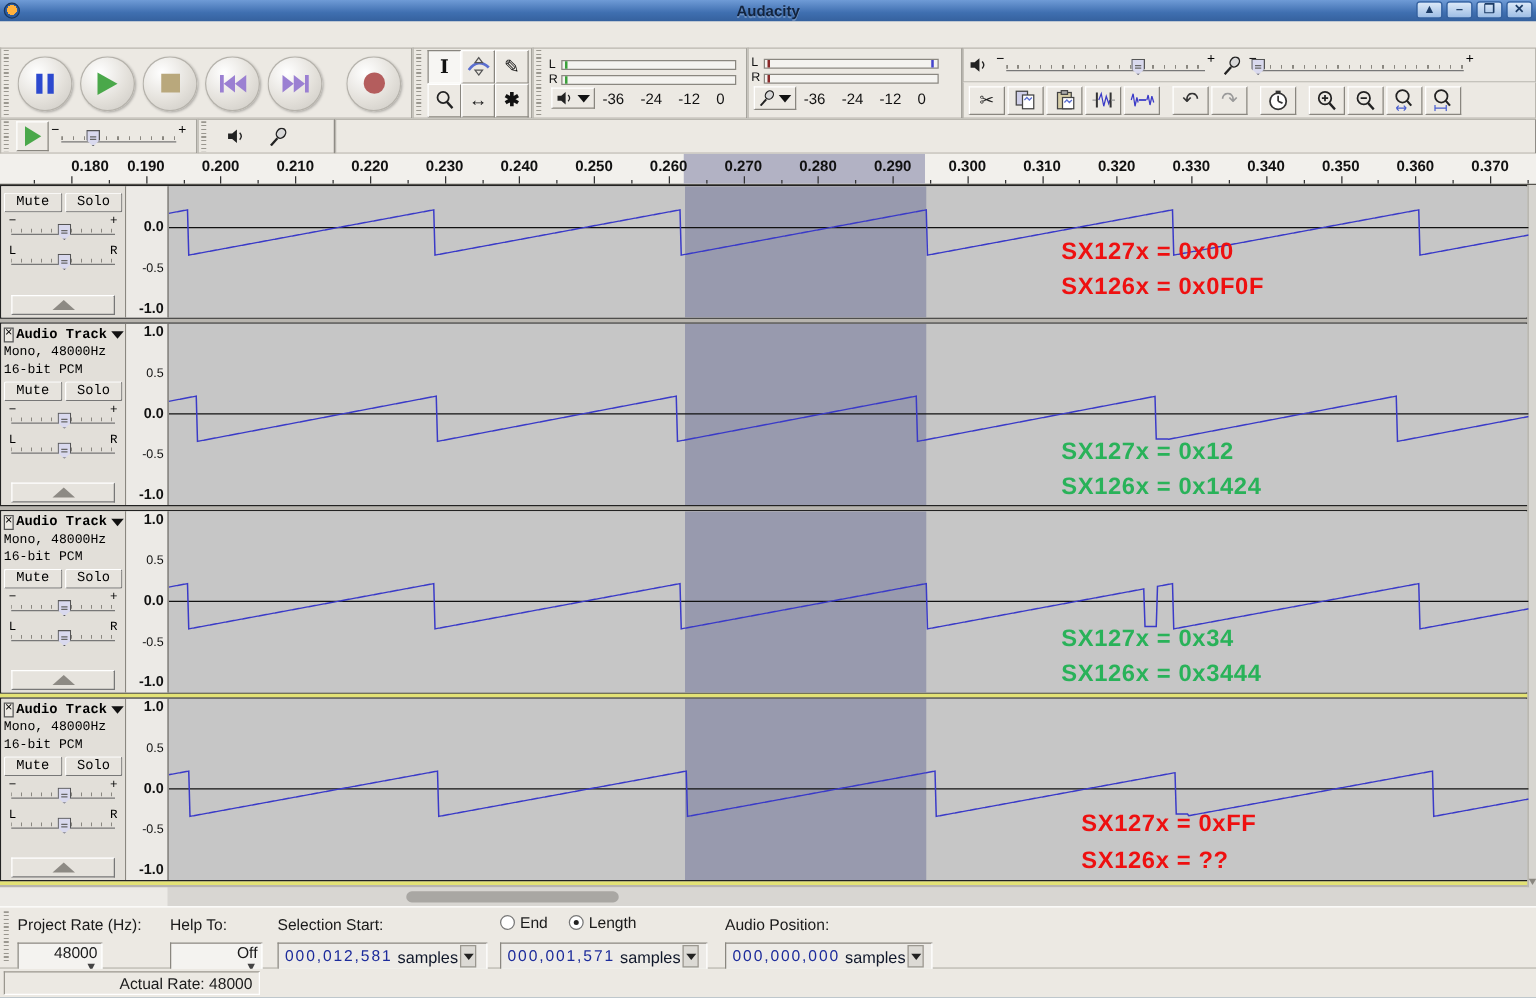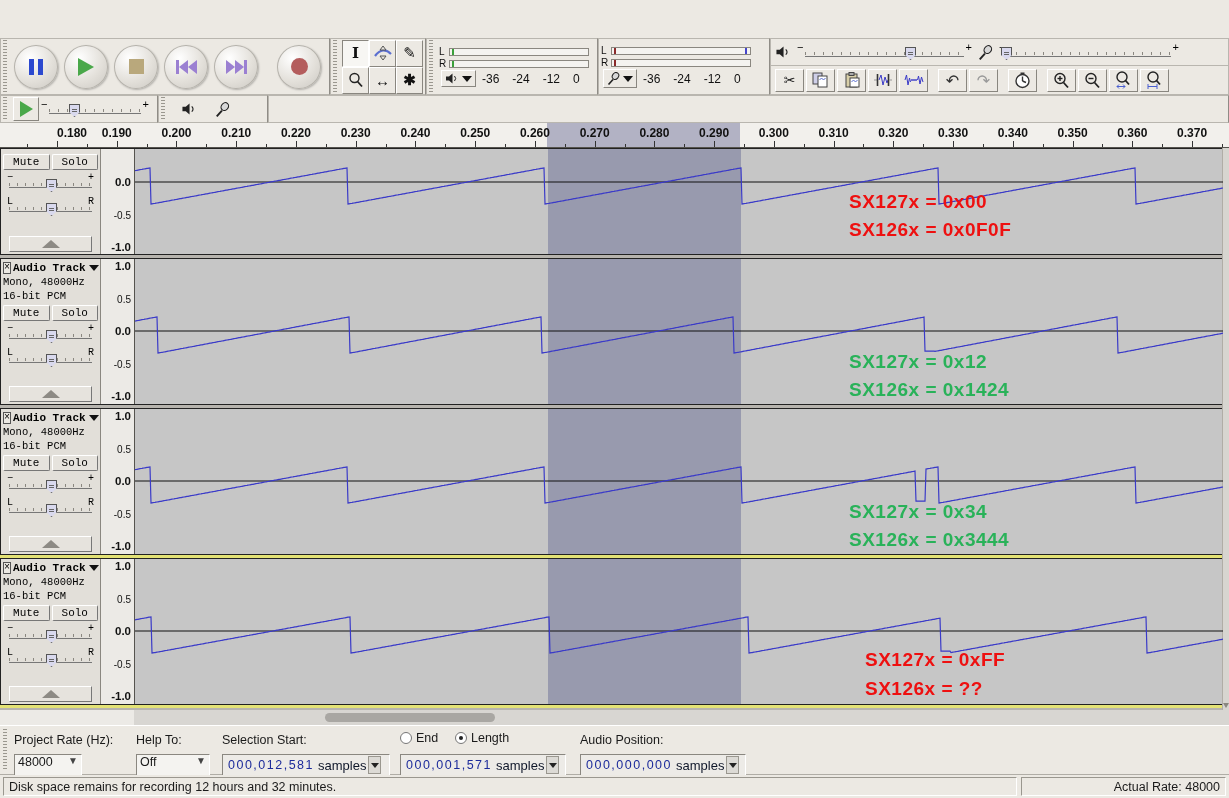--- a/index.html
+++ b/index.html
@@ -131,21 +131,21 @@
   .hscroll { position:absolute; left:0; top:710px; width:100%; height:15px; background:#d8d6d2; }
   .hscroll .corner { position:absolute; left:0; top:0; bottom:0; width:134px; background:#eceae6; }
   .hthumb { position:absolute; top:3px; height:9px; border-radius:5px; background:#a9a7a3; }
 
   
   .selbar { position:absolute; left:0; top:725px; width:100%; height:50px; background:#ece9e3;
     border-top:1px solid #fff; border-bottom:1px solid #b0ada6; font-size:12.5px; color:#1a1a1a; }
   .selbar .grab { position:absolute; left:1px; top:2px; bottom:2px; }
   .sblabel { position:absolute; top:7px; }
   .combo { position:absolute; top:28px; height:22px; background:#f4f3f0; border:1px solid;
-    border-color:#8a8780 #fff #fff #8a8780; display:flex; align-items:flex-start; padding:0 3px; font-size:12.5px; }
+    border-color:#8a8780 #fff #fff #8a8780; display:flex; align-items:flex-end; padding:0 3px; font-size:12.5px;flex-direction:column; }
   .combo .chev { margin-left:auto; font-size:10px; color:#444; padding-left:8px; }
   .numfld { position:absolute; top:28px; height:22px; background:#edebe7; border:1px solid;
     border-color:#8a8780 #fff #fff #8a8780; display:flex; align-items:center; padding:0 2px 0 5px; }
   .numfld .digits { color:#1c2b9b; letter-spacing:1.5px; font-size:12.5px; }
   .numfld .unit { margin-left:4px; font-size:13px; color:#0f172a; }
   .numfld .dd { margin-left:2px; width:13px; height:18px; background:#dcdad5; border:1px solid #9a978f;
     display:flex; align-items:center; justify-content:center; }
   .numfld .dd i { width:0;height:0;border-left:4px solid transparent;border-right:4px solid transparent;border-top:5px solid #222; }
   .radio { position:absolute; top:5px; display:flex; align-items:center; gap:4px; }
   .radio .circ { width:12px; height:12px; border-radius:50%; border:1px solid #777; background:#fff; position:relative; }
@@ -158,20 +158,30 @@
   .stleft { flex:1; }
   .stright { width:205px; justify-content:flex-end; }
 
   .spk, .mic { display:inline-block; }
 </style>
 </head>
 <body>
 
 <div id="app">
 
+  <div class="titlebar">
+    <div class="appicon"></div>
+    <div class="apptitle">Audacity</div>
+    <div class="winbtns">
+      <div class="winbtn">▲</div>
+      <div class="winbtn">–</div>
+      <div class="winbtn">❐</div>
+      <div class="winbtn">✕</div>
+    </div>
+  </div>
 
 
   <div class="row1">
     <div class="tb" style="width:330px;">
       <div class="grab"></div>
       <div class="roundbtn">
           <span class="glyph-pause">
             <i></i>
             <i></i>
           </span>
@@ -745,17 +755,16 @@
     <div class="numfld" style="left:580px; width:166px;">
       <span class="digits">000,000,000</span>
       <span class="unit">samples</span>
       <span class="dd">
           <i></i>
         </span>
     </div>
   </div>
 
   <div class="status">
-    <div class="stpanel stleft">Disk space remains for recording 12 hours and 32 minutes.</div>
     <div class="stpanel stright">Actual Rate: 48000</div>
   </div>
 
 </div>
 
 </body></html>

